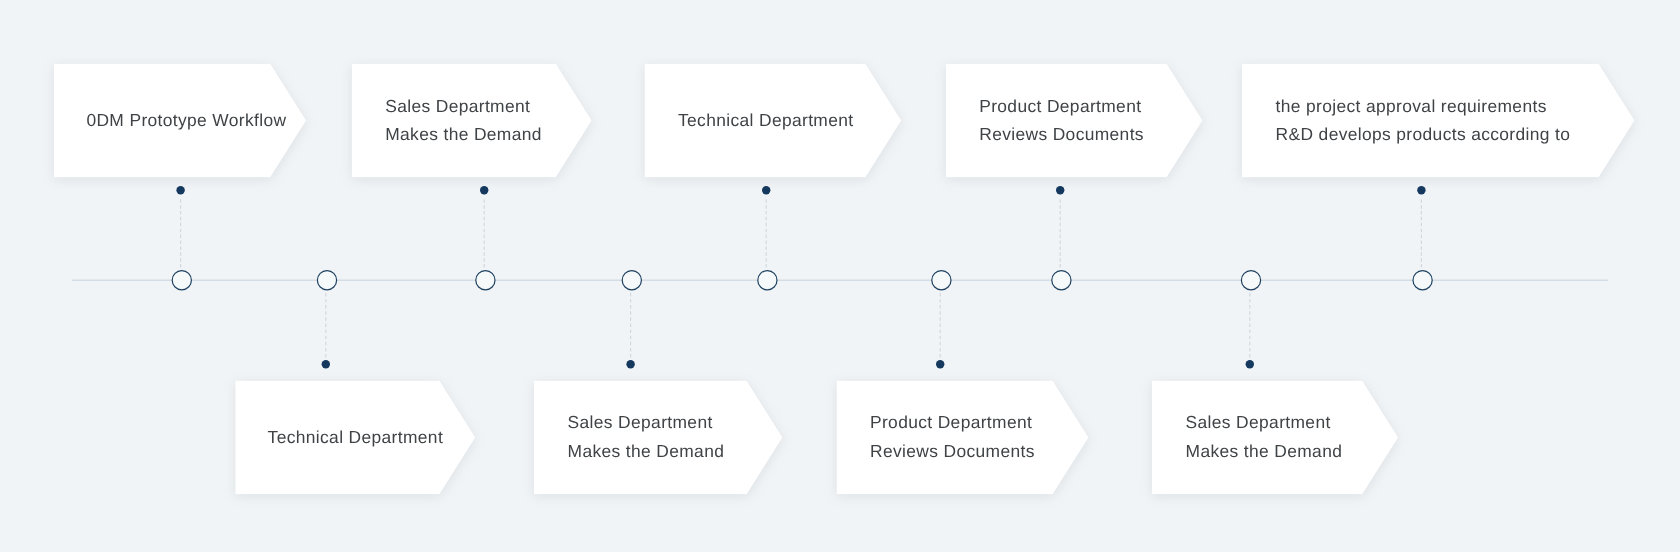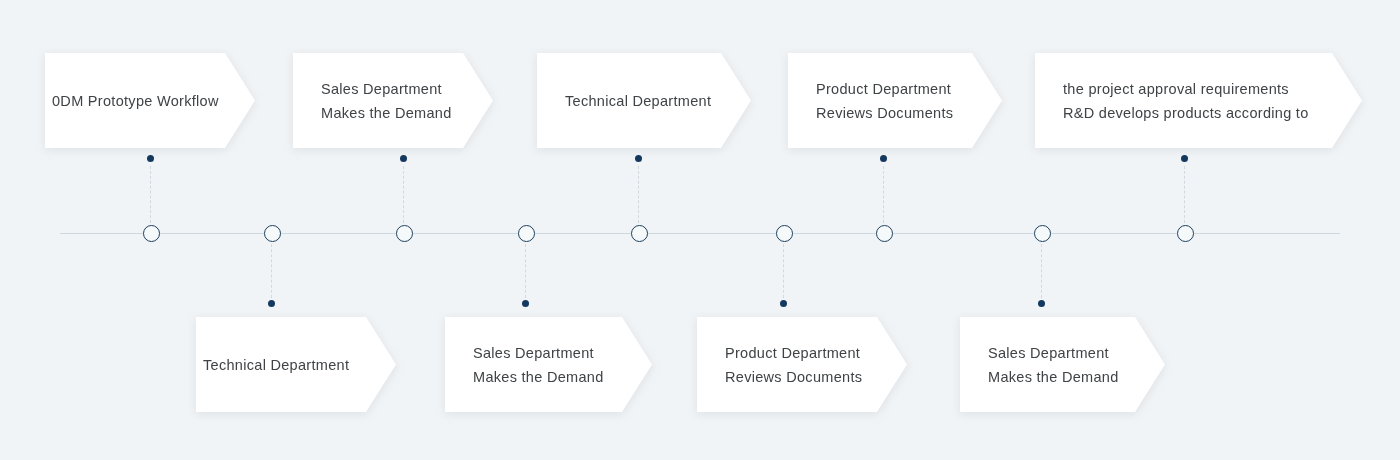--- a/index.html
+++ b/index.html
@@ -34,21 +34,21 @@
   
   .step { position:absolute; height:95px; filter:drop-shadow(0 2px 5px rgba(110,130,150,0.16)); }
   .top-row    { top:53px; }
   .bottom-row { top:317px; }
   .step-inner {
     width:100%; height:100%; background:#ffffff;
     clip-path:polygon(0 0, calc(100% - 30px) 0, 100% 50%, calc(100% - 30px) 100%, 0 100%);
     display:flex; flex-direction:column; justify-content:center;
     padding-left:28px; padding-right:40px;
   }
-  .step-inner.tight { padding-left:7px; }
+  .step-inner.tight { padding-left:27px; }
   .step-line {
     font-size:14.5px; line-height:24px; color:#3f4346;
     letter-spacing:0.3px; white-space:nowrap;
   }
 </style>
 </head>
 <body>
 
 <div class="canvas">
 

